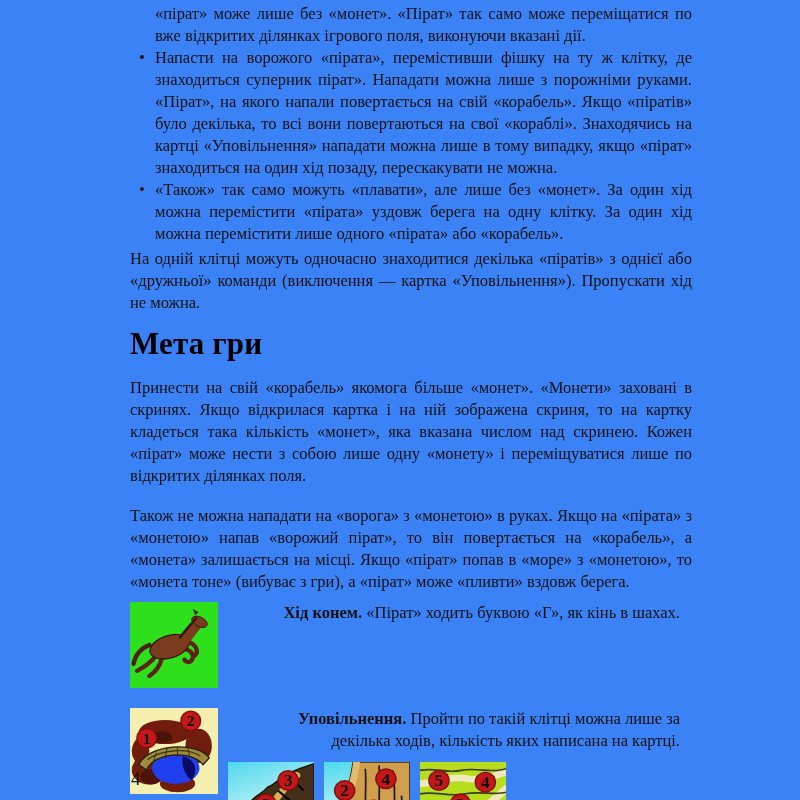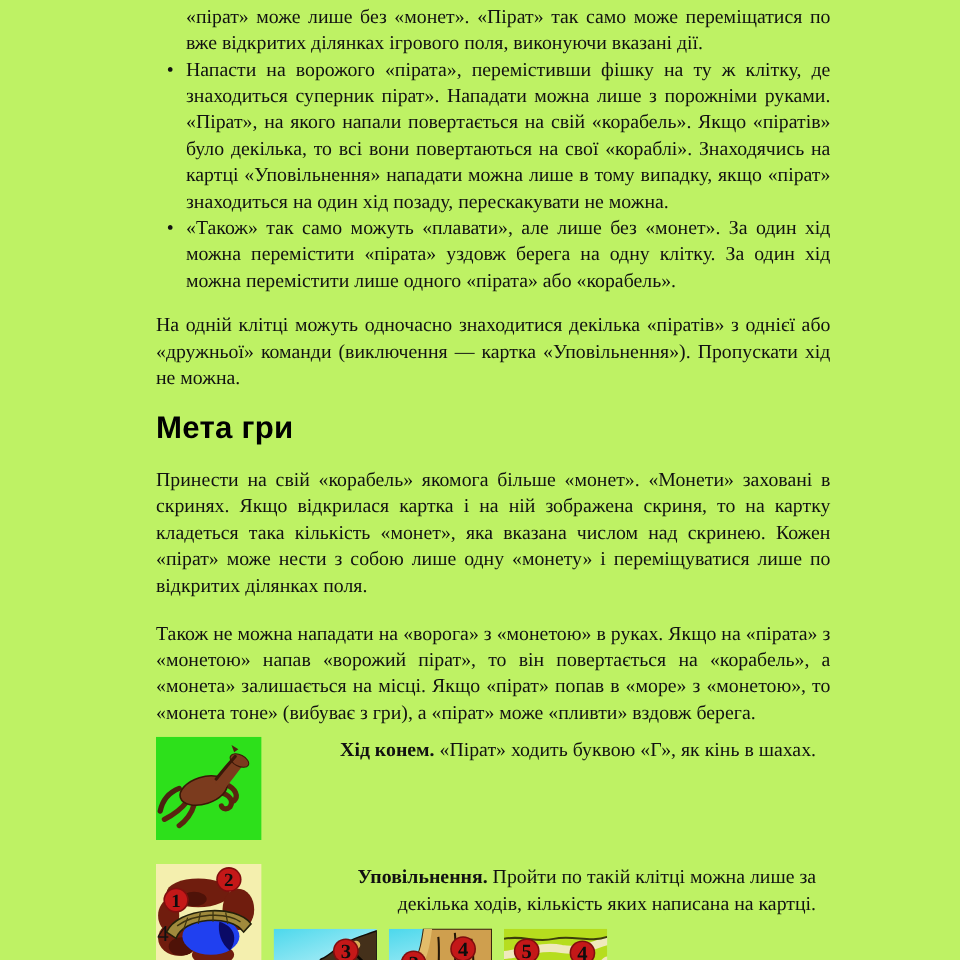--- a/index.html
+++ b/index.html
@@ -1,19 +1,19 @@
 <!DOCTYPE html>
 <html lang="uk"><head>
 <meta charset="utf-8">
 <style>
   html,body { margin:0; padding:0; background:#e8e8e8; }
   .page {
     position:relative;
     width:800px; height:800px;
-    background:#bef264;
+    background:#3b82f6;
     overflow:hidden;
     font-family:"Liberation Serif", serif;
     color:#111111;
   }
   .content {
     position:absolute;
     left:130px; top:3px;
     width:562px;
   }
   .para {
@@ -21,25 +21,25 @@
     font-size:16.5px;
     line-height:22px;
     text-align:justify;
   }
   .hang { padding-left:25px; }
   .bullet-item { position:relative; padding-left:25px; }
   .bullet-item .marker {
     position:absolute; left:9px; top:0;
     font-size:16.5px; line-height:22px;
   }
-  .note { margin-top:15px; }
+  .note { margin-top:3px; }
   .section-heading {
-    font-family:Liberation Sans, sans-serif;
+    font-family:Liberation Serif, serif;
     font-weight:700;
-    font-size:26px;
+    font-size:31px;
     line-height:30px;
     margin:15px 0 7px 0;
     color:#000;
     letter-spacing:0.2px;
   }
   .goal-para { margin-top:18px; }
   .card-row { display:flex; align-items:flex-start; margin-top:9px; }
   .card-img { width:88px; height:86px; flex:none; display:block; }
   .card-col { margin-left:42px; width:420px; }
   .card-caption { font-size:16.5px; line-height:22px; text-align:right; margin:0; }

